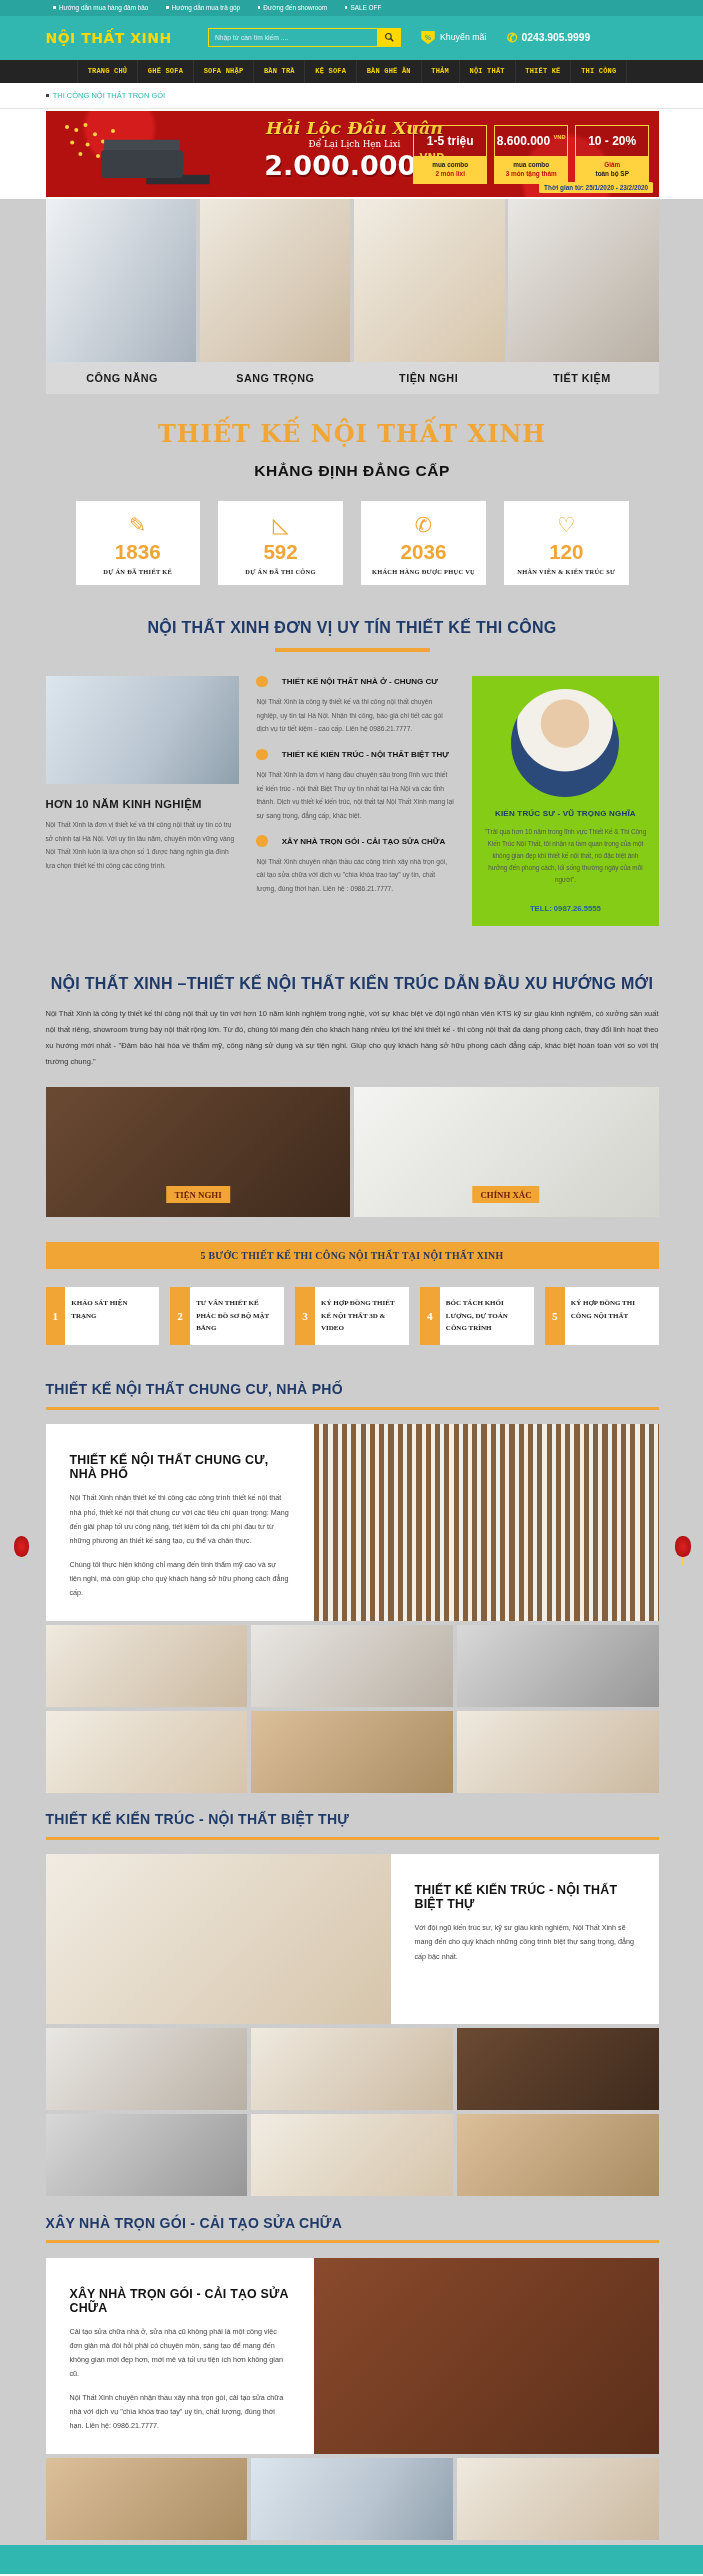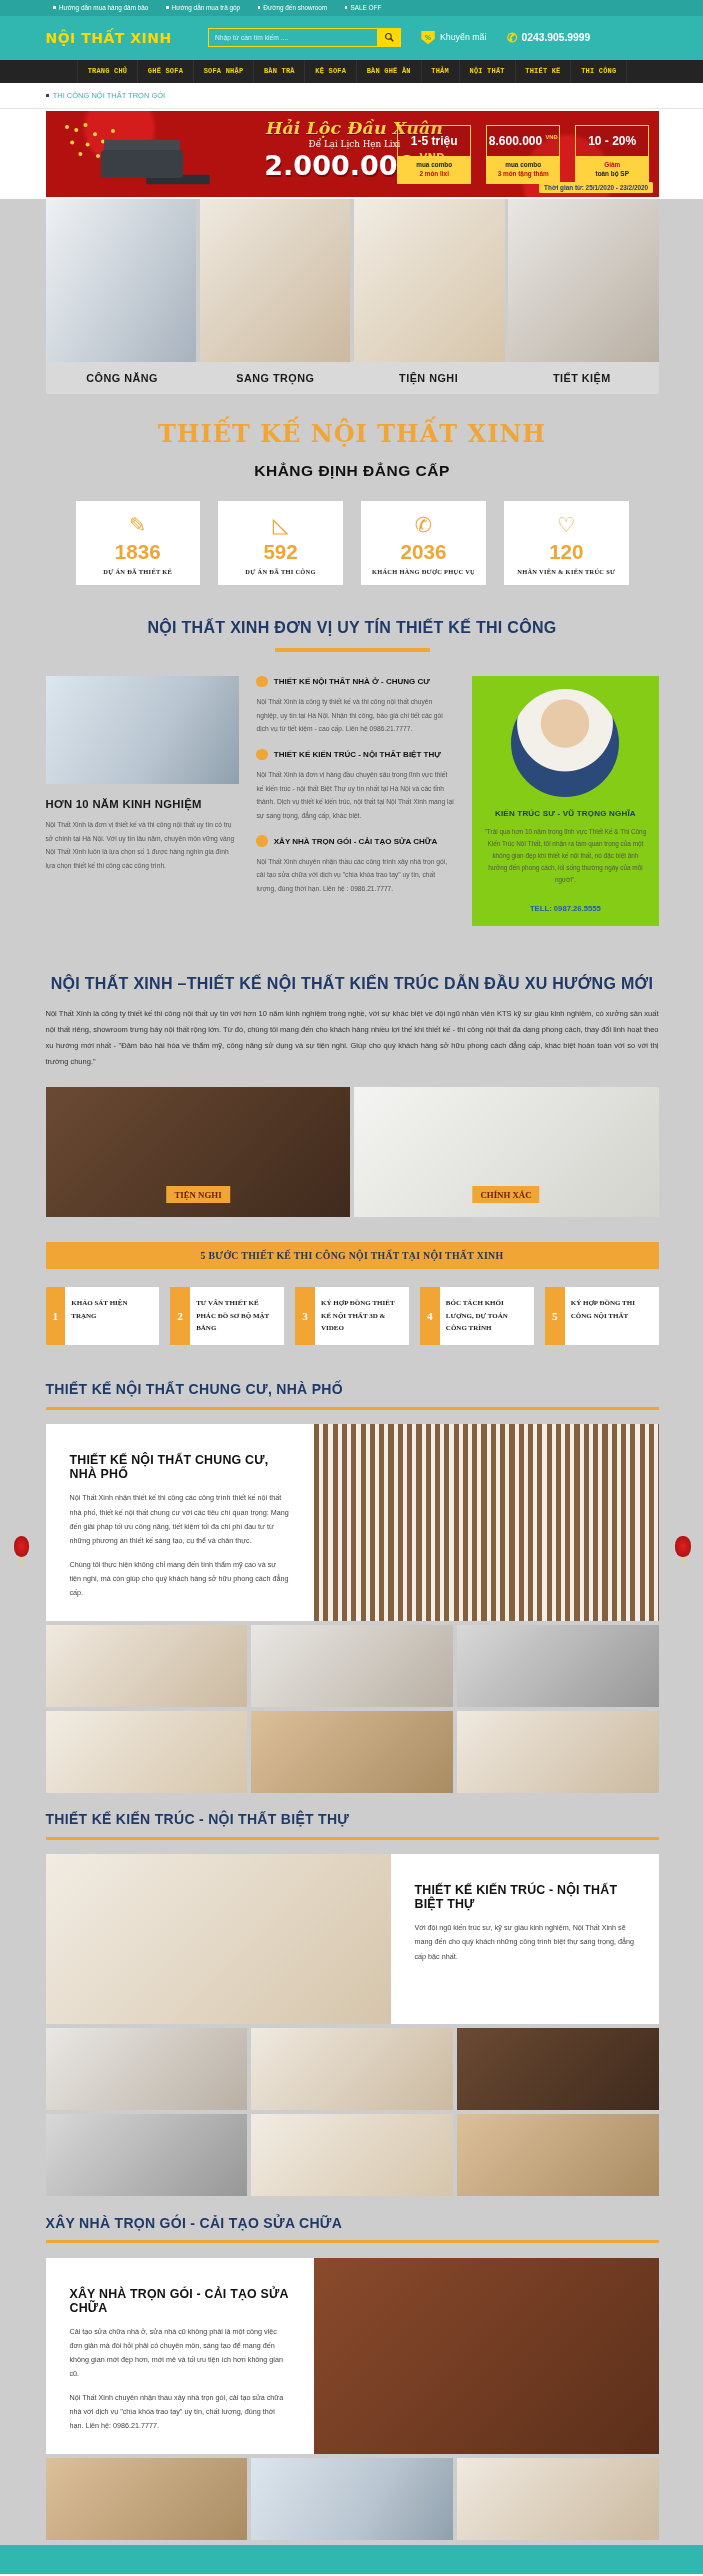--- a/index.html
+++ b/index.html
@@ -37,21 +37,21 @@
   .banner{background:#fff;padding:2.1px 0}
   .banner-in{height:86px;background:radial-gradient(circle at 12% 20%,#d41c1c 0 6%,transparent 7%),radial-gradient(circle at 85% 80%,#d41c1c 0 8%,transparent 9%),#b31010;position:relative;overflow:hidden;display:flex;align-items:center}
   .b-deco{position:absolute;left:9.3px;top:8.2px;width:155px;height:72px}
   .dots{position:absolute;left:10.3px;top:5.2px;width:4.1px;height:4.1px;border-radius:50%;background:#ffd23f;box-shadow:9.3px 3.1px 0 #ffd23f,18.5px -2.1px 0 #ffd23f,28px 7.2px 0 #ffd23f,5.2px 15.5px 0 #ffd23f,20.6px 17.5px 0 #ffd23f,36px 14.4px 0 #ffd23f,46px 4.1px 0 #ffd23f,13.4px 27px 0 #ffd23f,31px 29px 0 #ffd23f,49px 24px 0 #ffd23f}
   .sofa{position:absolute;left:46px;top:30px;width:82px;height:28px;background:#3a3f46;border-radius:4.1px;box-shadow:0 -13.4px 0 -3.1px #44494f,36px 15.5px 0 -9.3px #2c2f33}
   .b-center{position:absolute;left:201px;top:6.2px;width:216px;text-align:center}
   .b-title{color:#ffd23f;font-family:"DejaVu Serif",serif;font-style:italic;font-weight:bold;font-size:17.5px;text-shadow:0.5px 1px 0 #7a0909}
   .b-sub{color:#fff;font-family:"DejaVu Serif",serif;font-size:8.8px;margin-top:1.5px}
   .b-amount{color:#fff;font-weight:bold;font-size:27px;line-height:1;margin-top:3.1px;text-shadow:1px 1.5px 0 #7a0909;font-family:"DejaVu Sans",sans-serif}
   .b-cur{color:#ffd23f;font-size:10.3px;vertical-align:top;margin-left:3.1px}
-  .b-boxes{position:absolute;right:9.3px;top:13.4px;display:flex;gap:15px}
+  .b-boxes{position:absolute;right:9.3px;top:13.4px;display:flex;gap:7px}
   .b-box{width:72px;border:0.5px solid #ffd23f;background:rgba(0,0,0,.06)}
   .b-box-top{color:#fff;font-weight:bold;font-size:12px;text-align:center;padding:8.2px 1px;white-space:nowrap}
   .b-box-top small{color:#ffd23f;font-size:5.7px;vertical-align:top}
   .b-box-bot{background:#ffd23f;color:#222;font-size:6.4px;font-weight:bold;text-align:center;padding:3.6px 1px;line-height:1.5}
   .b-box-bot em{color:#c21010;font-style:normal}
   .b-period{position:absolute;right:5.2px;bottom:4.1px;background:#ffd23f;color:#1d3e8f;font-size:6.4px;font-weight:bold;padding:2.1px 5.2px;border-radius:1.5px}
   
   .ph{background:#d7cfc2}
   .g1{background:linear-gradient(120deg,#eef1f4,#cfd6dd 45%,#a8b2bd)}
   .g2{background:linear-gradient(135deg,#efe9df,#cbb9a0)}
@@ -84,21 +84,21 @@
   
   .navy-title{margin:0;color:#1f3a68;font-size:16px;font-weight:bold;text-align:center;letter-spacing:0.3px}
   .orange-bar{width:155px;height:3.6px;background:#f0a535;margin:11.3px auto 0}
   .about{padding:13.4px 0 20.6px}
   .about-cols{display:flex;gap:17.5px;margin-top:24px}
   .a-left{width:201px}
   .a-img{height:108px}
   .a-left h3{color:#1a1a1a;font-size:11.3px;margin:14.4px 0 0;letter-spacing:0.3px}
   .a-left p,.a-mid p{color:#555;font-size:6.7px;line-height:2;margin:8.2px 0 0}
   .a-mid{width:206px}
-  .blt{display:flex;align-items:center;gap:6px;margin-top:13.4px}
+  .blt{display:flex;align-items:center;gap:14px;margin-top:13.4px}
   .blt:first-child{margin-top:0}
   .dot{width:11.3px;height:11.3px;border-radius:50%;background:#f0a535;flex:none}
   .blt h4{margin:0;font-size:8px;color:#111}
   .a-right{width:170px;background:#84cc16;padding:13.4px 11.3px;text-align:center;align-self:flex-start}
   .avatar{width:108px;height:108px;border-radius:50%;margin:0 auto;background:radial-gradient(circle at 50% 32%,#e8c9a8 0 26%,#f3efe9 27% 52%,#2b4a7a 53% 100%)}
   .a-right h4{color:#1f3a68;font-size:8px;margin:11.3px 0 0;letter-spacing:0.2px}
   .a-right p{color:#555;font-size:6.4px;line-height:1.9;margin:8.2px 0 0}
   .a-right .tel{color:#1f5fae;font-weight:bold;font-size:7.7px;margin-top:17.5px}
   
   .trend{padding:10.3px 0 0}

